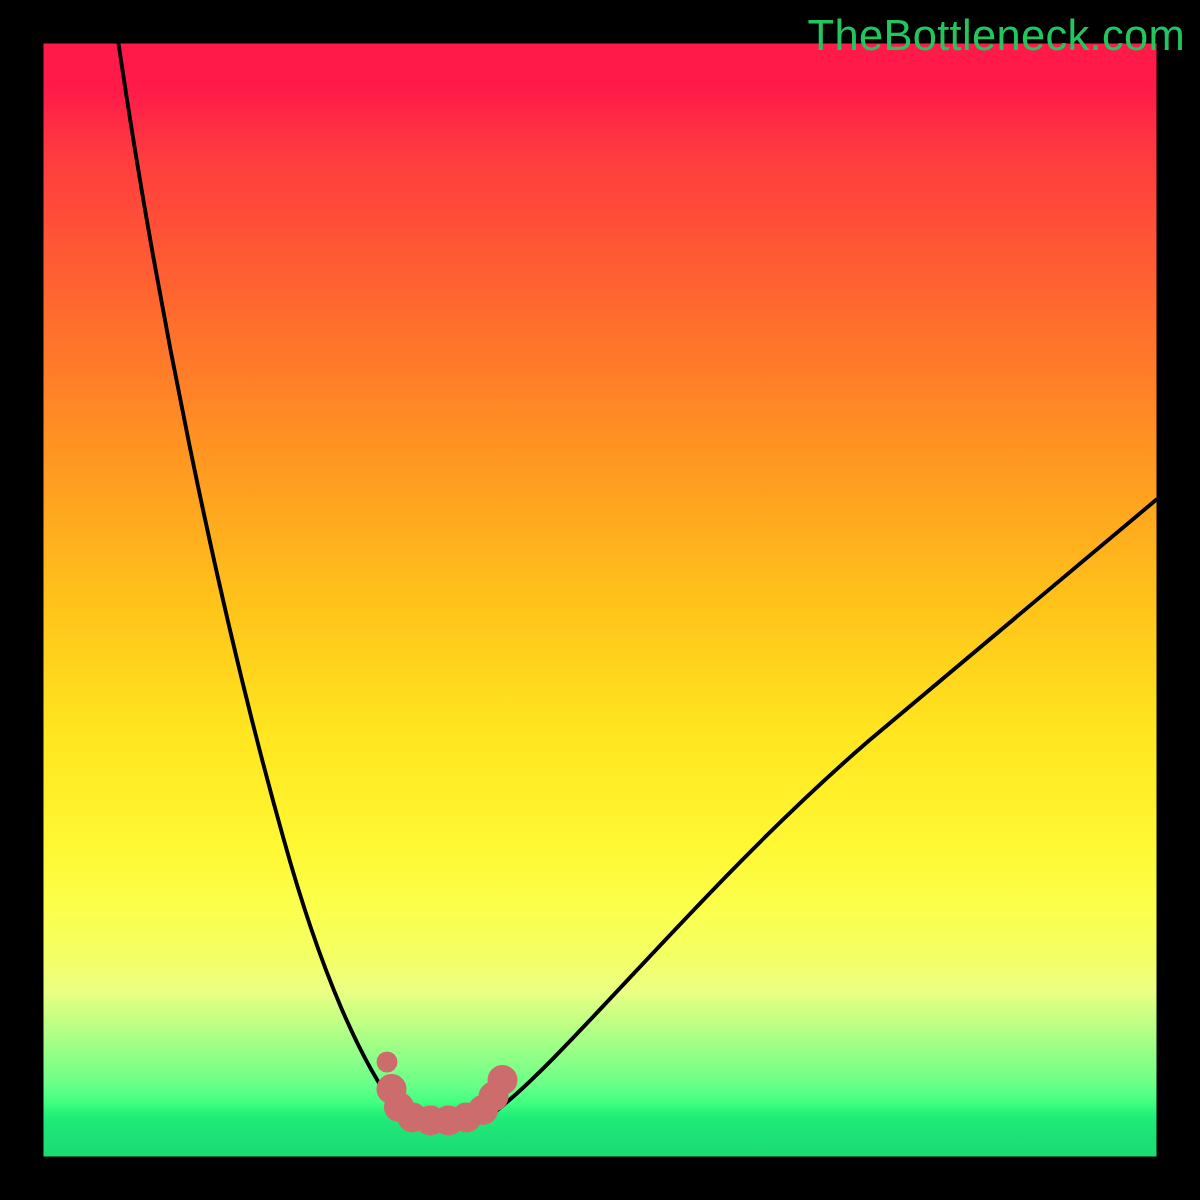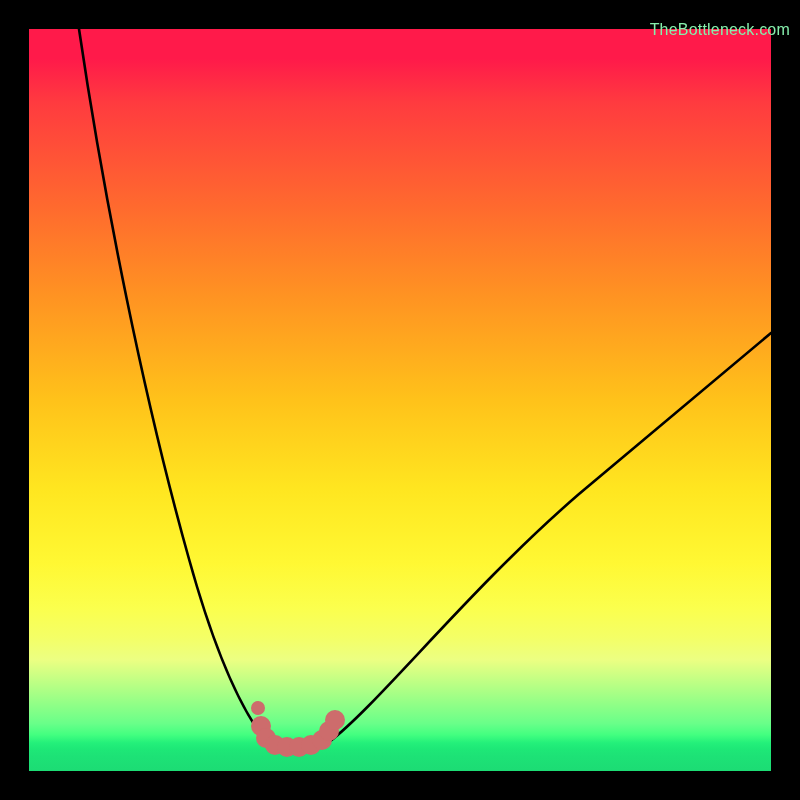--- a/index.html
+++ b/index.html
@@ -49,24 +49,24 @@
   .plot svg {
     position: absolute;
     left: 0;
     top: 0;
     width: 742px;
     height: 742px;
     overflow: visible;
   }
   .watermark {
     position: absolute;
-    top: 21px;
+    top: 8px;
     right: 10px;
-    color: #86efac;
-    font-size: 16px;
+    color: #22c55e;
+    font-size: 29px;
     letter-spacing: 0.2px;
     user-select: none;
   }
 </style>
 </head>
 <body>
 
 <div class="frame">
   <div class="plot">
     <svg viewBox="0 0 742 742">

